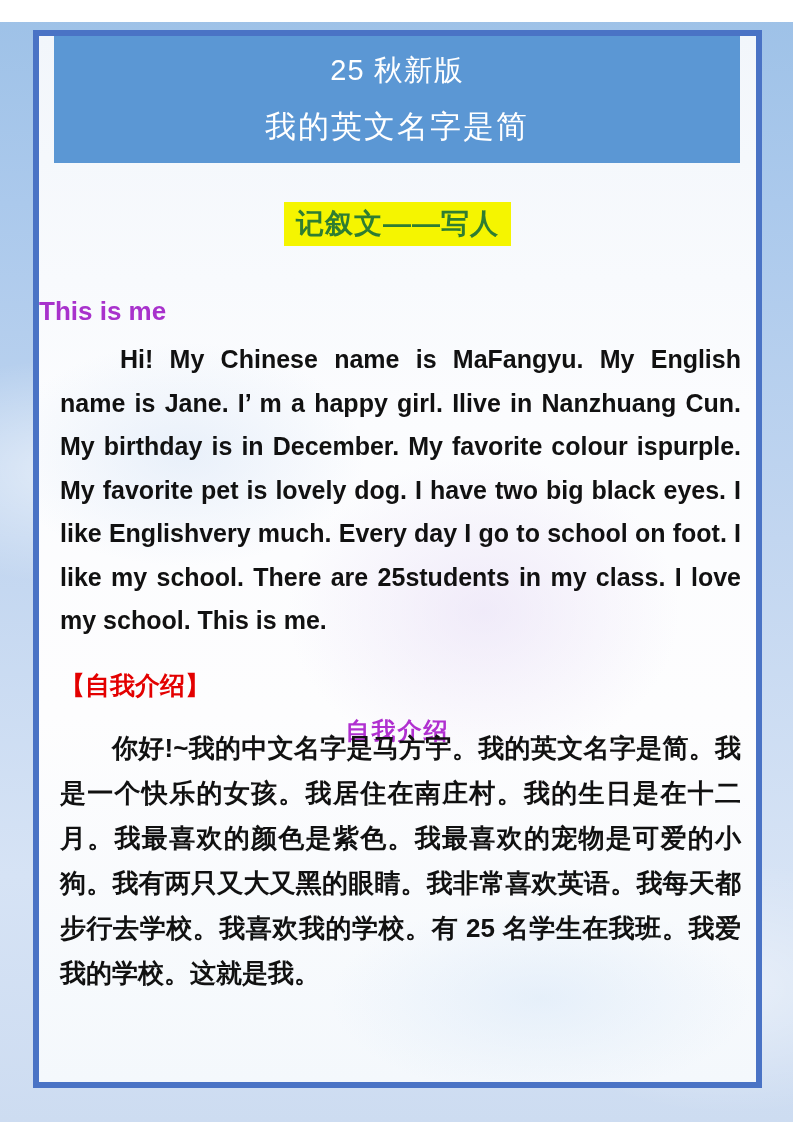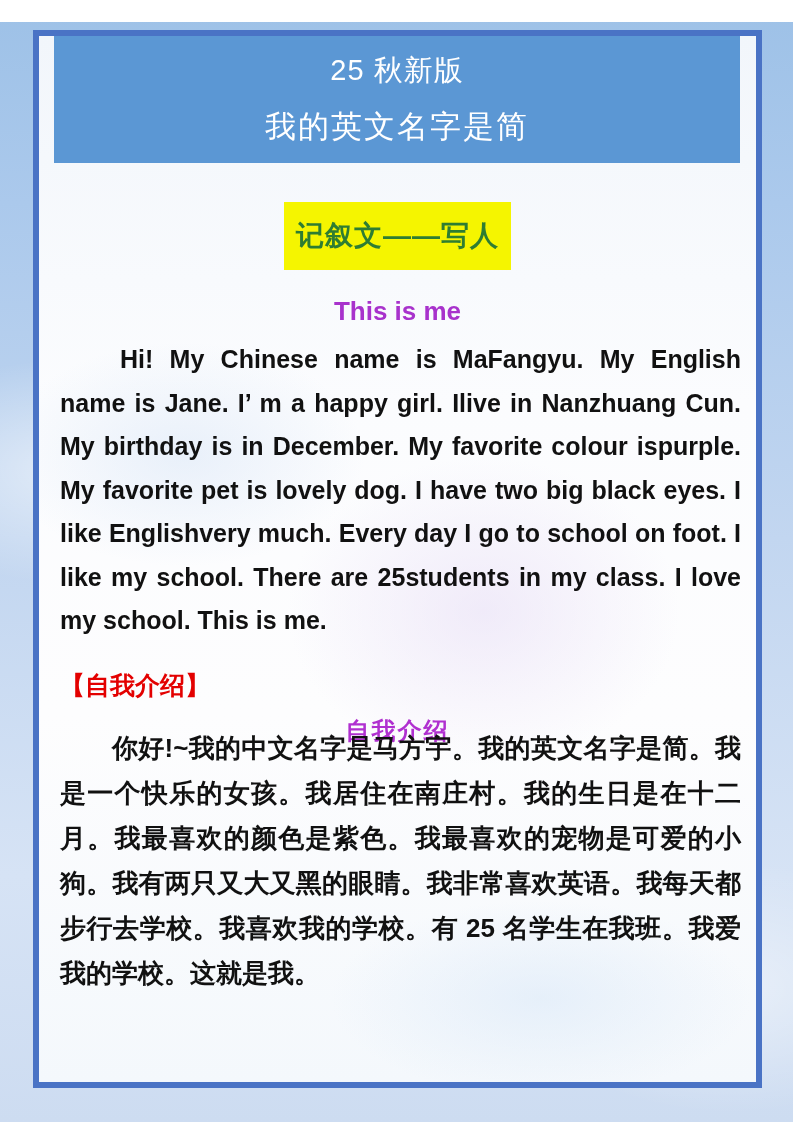--- a/index.html
+++ b/index.html
@@ -42,27 +42,27 @@
   .banner-line1 { margin-top:14px; font-size:29px; line-height:40px; font-weight:500; letter-spacing:1px; }
   .banner-line2 { margin-top:16px; font-size:31px; line-height:42px; font-weight:500; letter-spacing:2px; }
 
   .badge-row { position:absolute; top:166px; left:0; right:0; text-align:center; }
   .badge {
     display:inline-block;
     background:#f5f500;
     color:#2e7d32;
     font-size:28px; font-weight:700;
     line-height:36px;
-    padding:16px 12px;
+    padding:4px 12px;
     letter-spacing:1px;
   }
 
   .essay-title {
     position:absolute; top:260px; left:0; right:0;
-    text-align:center;
+    text-align:left;
     color:#a832cc; font-size:26px; font-weight:700;
   }
 
   .essay-body {
     position:absolute; top:302px; left:21px; width:681px;
     color:#111111;
     font-size:25px; font-weight:700;
     line-height:43.5px;
     text-align:justify;
     text-indent:2.4em;

